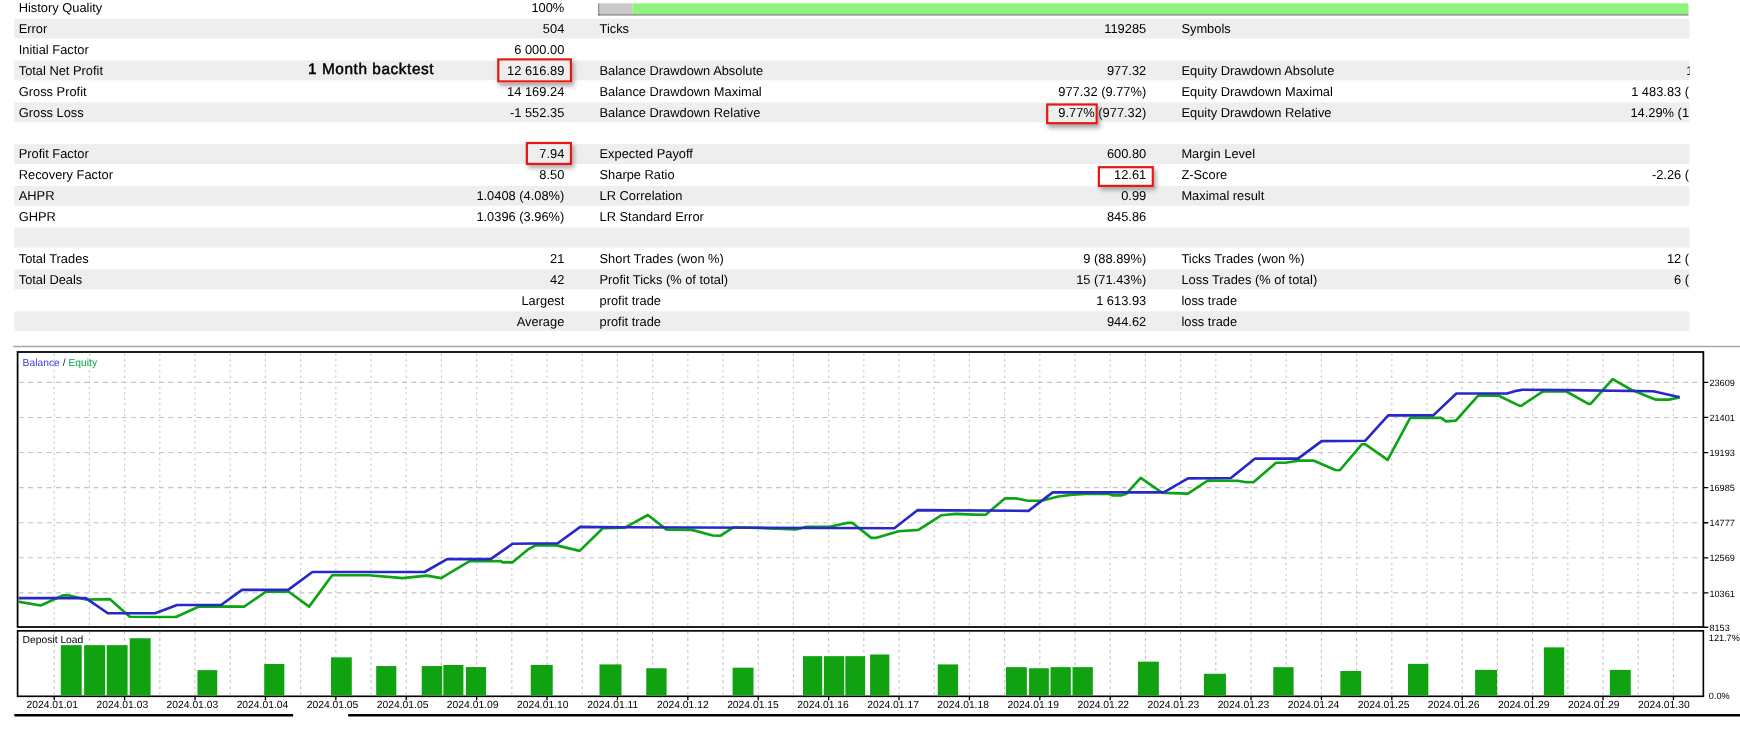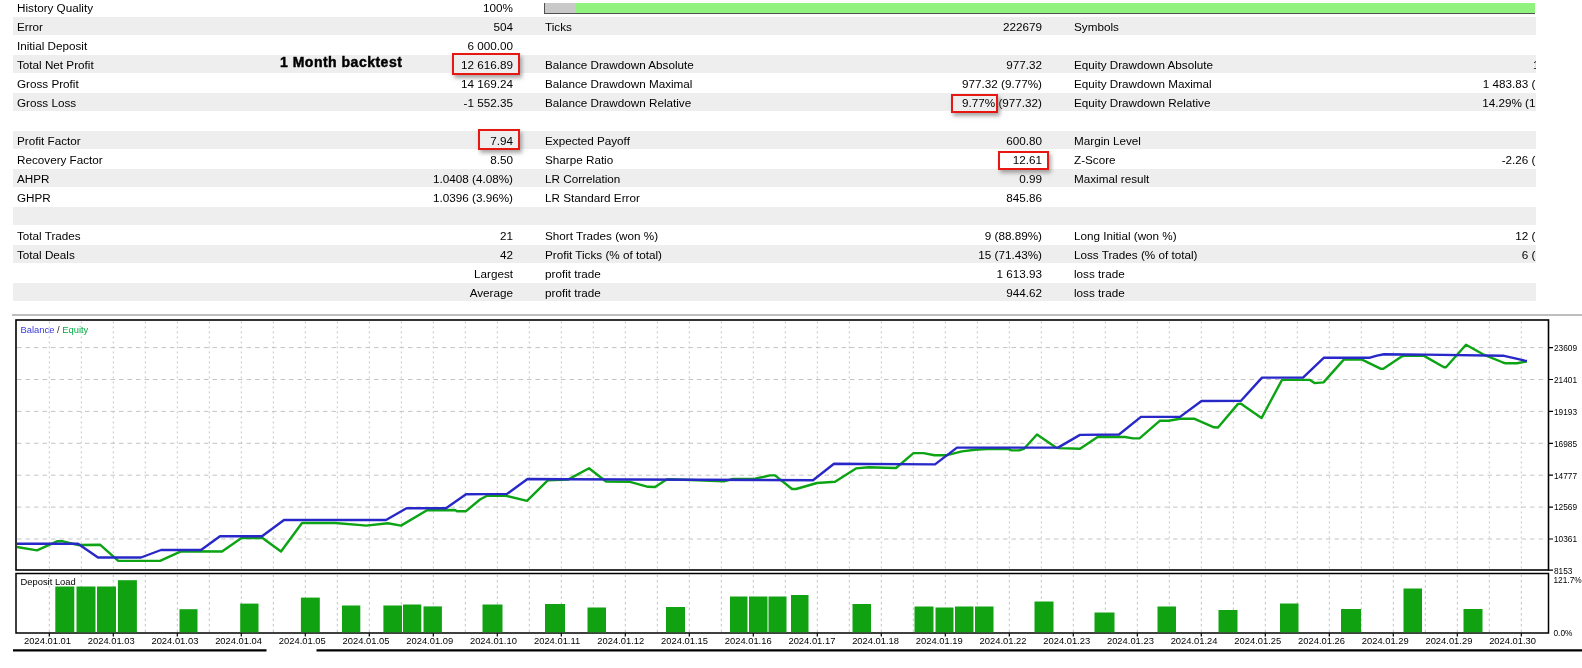--- a/index.html
+++ b/index.html
@@ -8,36 +8,36 @@
   -webkit-font-smoothing:antialiased}
 #tbl{position:absolute;left:0;top:0;width:1536px;height:305px;overflow:hidden}
 .band{position:absolute;left:13px;width:1523px;height:18px;background:#eeeeee}
 .lab,.val{position:absolute;height:19px;line-height:19.5px;white-space:pre}
 .val{text-align:right}
 .pbar{position:absolute;left:544px;top:3px;width:990px;height:10px;
   border-left:1px solid #505050;border-bottom:1px solid #505050;font-size:0}
 .pbar .g1{display:inline-block;width:30px;height:10px;background:#c9c9c9;vertical-align:top}
 .pbar .g2{display:inline-block;width:960px;height:10px;background:#8ff37e;vertical-align:top}
 .rbox{position:absolute;border:2.5px solid #e71711;box-shadow:2px 3px 4px rgba(110,110,110,.6)}
-.note{position:absolute;left:280px;top:54px;width:300px;font-size:14px;font-weight:700;letter-spacing:.5px;-webkit-text-stroke:0.45px #000}
+.note{position:absolute;left:280px;top:54px;width:300px;font-size:14px;font-weight:400;letter-spacing:.5px;-webkit-text-stroke:0.45px #000}
 .ax{font-family:"Liberation Sans",sans-serif;font-size:9.4px;fill:#000}
 .ax2{font-family:"Liberation Sans",sans-serif;font-size:8.3px;fill:#000}
 </style>
 </head>
 <body>
 <div id="tbl">
 <span class="lab" style="left:17px;top:-2px">History Quality</span>
     <span class="val" style="left:300px;width:213px;top:-2px">100%</span>
 <div class="band" style="top:17px"></div>
     <span class="lab" style="left:17px;top:17px">Error</span>
     <span class="val" style="left:300px;width:213px;top:17px">504</span>
     <span class="lab" style="left:545px;top:17px">Ticks</span>
-    <span class="val" style="left:850px;width:192px;top:17px">222679</span>
+    <span class="val" style="left:850px;width:192px;top:17px">119285</span>
     <span class="lab" style="left:1074px;top:17px">Symbols</span>
-<span class="lab" style="left:17px;top:36px">Initial Deposit</span>
+<span class="lab" style="left:17px;top:36px">Initial Factor</span>
     <span class="val" style="left:300px;width:213px;top:36px">6 000.00</span>
 <div class="band" style="top:55px"></div>
     <span class="lab" style="left:17px;top:55px">Total Net Profit</span>
     <span class="val" style="left:300px;width:213px;top:55px">12 616.89</span>
     <span class="lab" style="left:545px;top:55px">Balance Drawdown Absolute</span>
     <span class="val" style="left:850px;width:192px;top:55px">977.32</span>
     <span class="lab" style="left:1074px;top:55px">Equity Drawdown Absolute</span>
     <span class="lab" style="left:1533px;top:55px">1 043.33</span>
 <span class="lab" style="left:17px;top:74px">Gross Profit</span>
     <span class="val" style="left:300px;width:213px;top:74px">14 169.24</span>
@@ -73,21 +73,21 @@
     <span class="lab" style="left:1074px;top:169px">Maximal result</span>
 <span class="lab" style="left:17px;top:188px">GHPR</span>
     <span class="val" style="left:300px;width:213px;top:188px">1.0396 (3.96%)</span>
     <span class="lab" style="left:545px;top:188px">LR Standard Error</span>
     <span class="val" style="left:850px;width:192px;top:188px">845.86</span>
 <div class="band" style="top:207px"></div>
 <span class="lab" style="left:17px;top:226px">Total Trades</span>
     <span class="val" style="left:300px;width:213px;top:226px">21</span>
     <span class="lab" style="left:545px;top:226px">Short Trades (won %)</span>
     <span class="val" style="left:850px;width:192px;top:226px">9 (88.89%)</span>
-    <span class="lab" style="left:1074px;top:226px">Long Initial (won %)</span>
+    <span class="lab" style="left:1074px;top:226px">Ticks Trades (won %)</span>
     <span class="lab" style="right:0.5px;top:226px">12 (</span>
 <div class="band" style="top:245px"></div>
     <span class="lab" style="left:17px;top:245px">Total Deals</span>
     <span class="val" style="left:300px;width:213px;top:245px">42</span>
     <span class="lab" style="left:545px;top:245px">Profit Ticks (% of total)</span>
     <span class="val" style="left:850px;width:192px;top:245px">15 (71.43%)</span>
     <span class="lab" style="left:1074px;top:245px">Loss Trades (% of total)</span>
     <span class="lab" style="right:0.5px;top:245px">6 (</span>
 <span class="val" style="left:300px;width:213px;top:264px">Largest</span>
     <span class="lab" style="left:545px;top:264px">profit trade</span>

